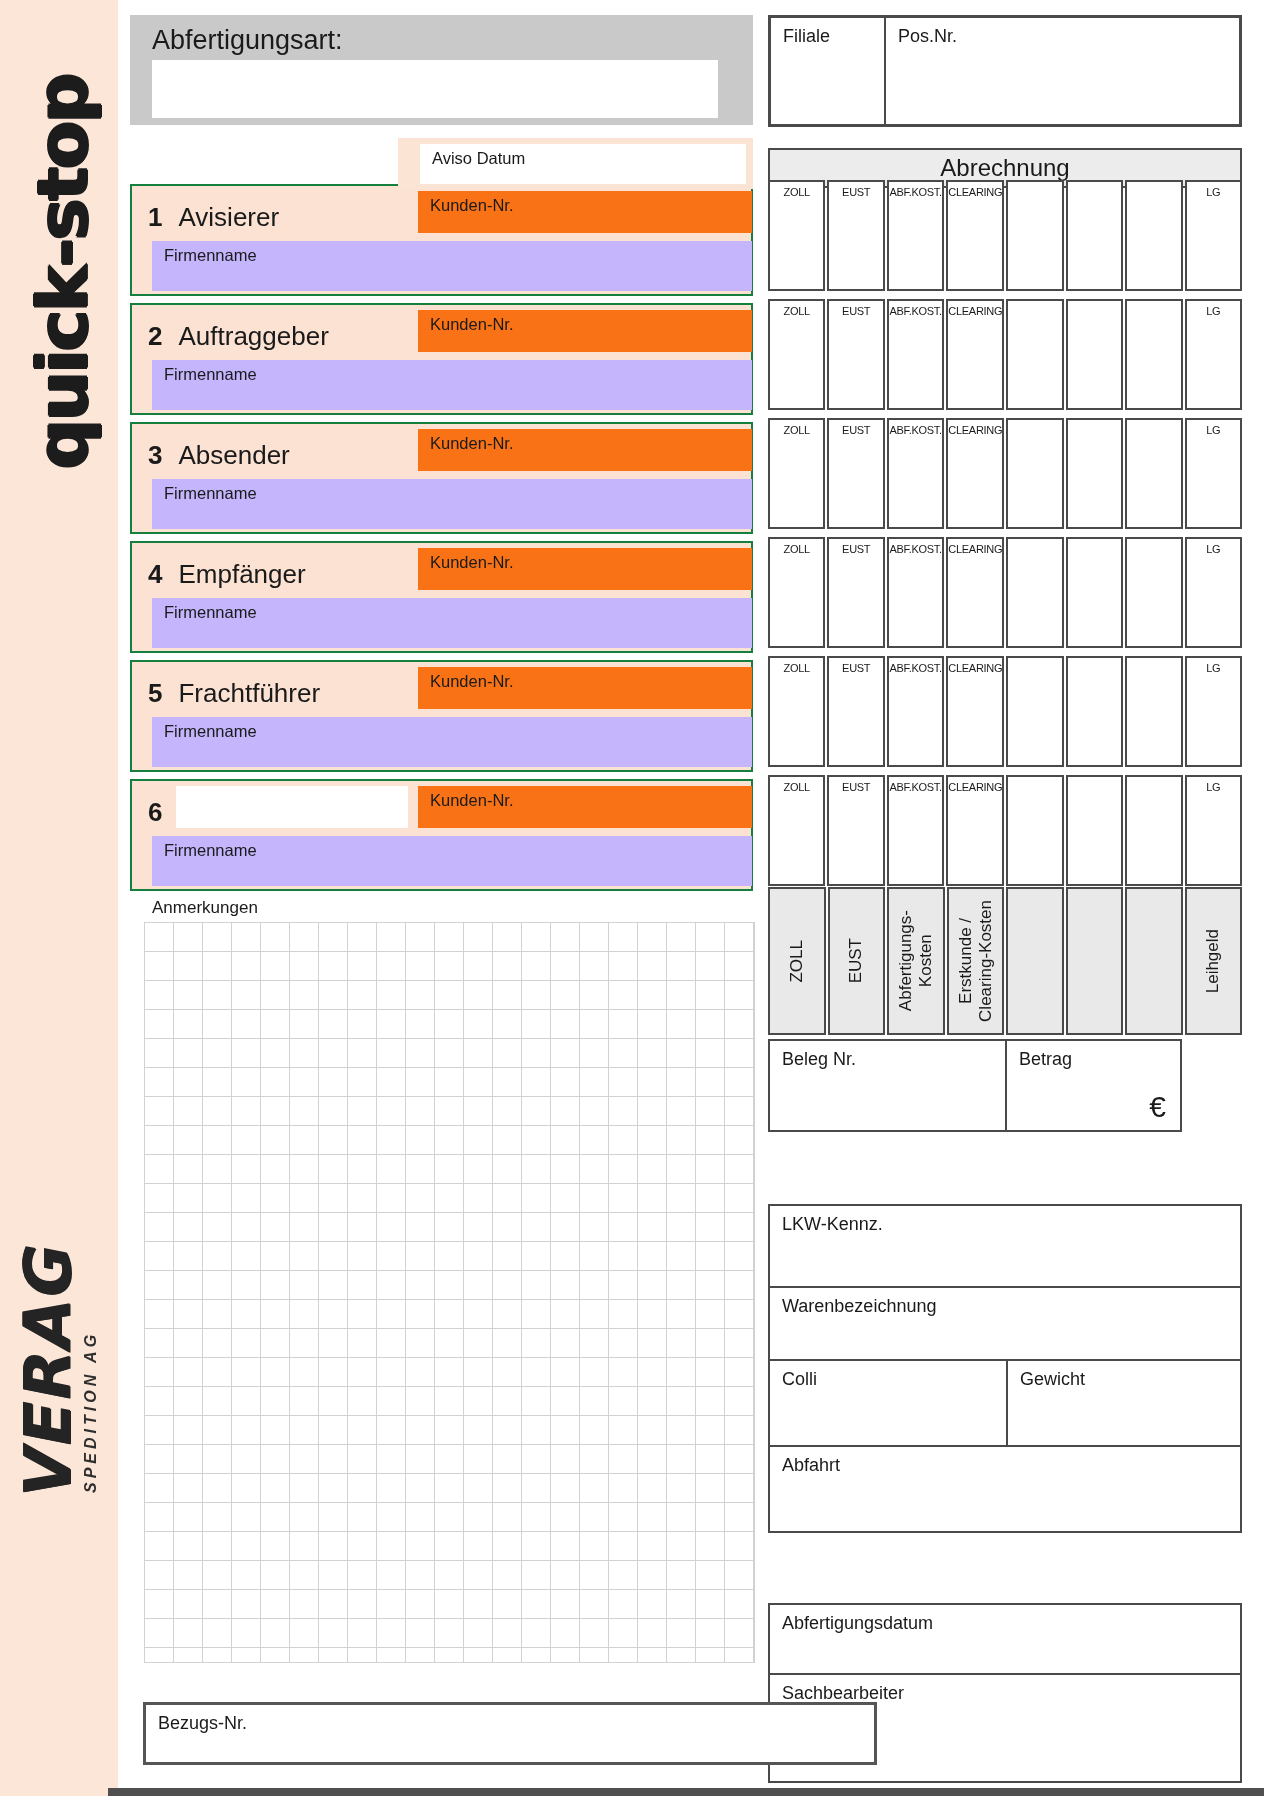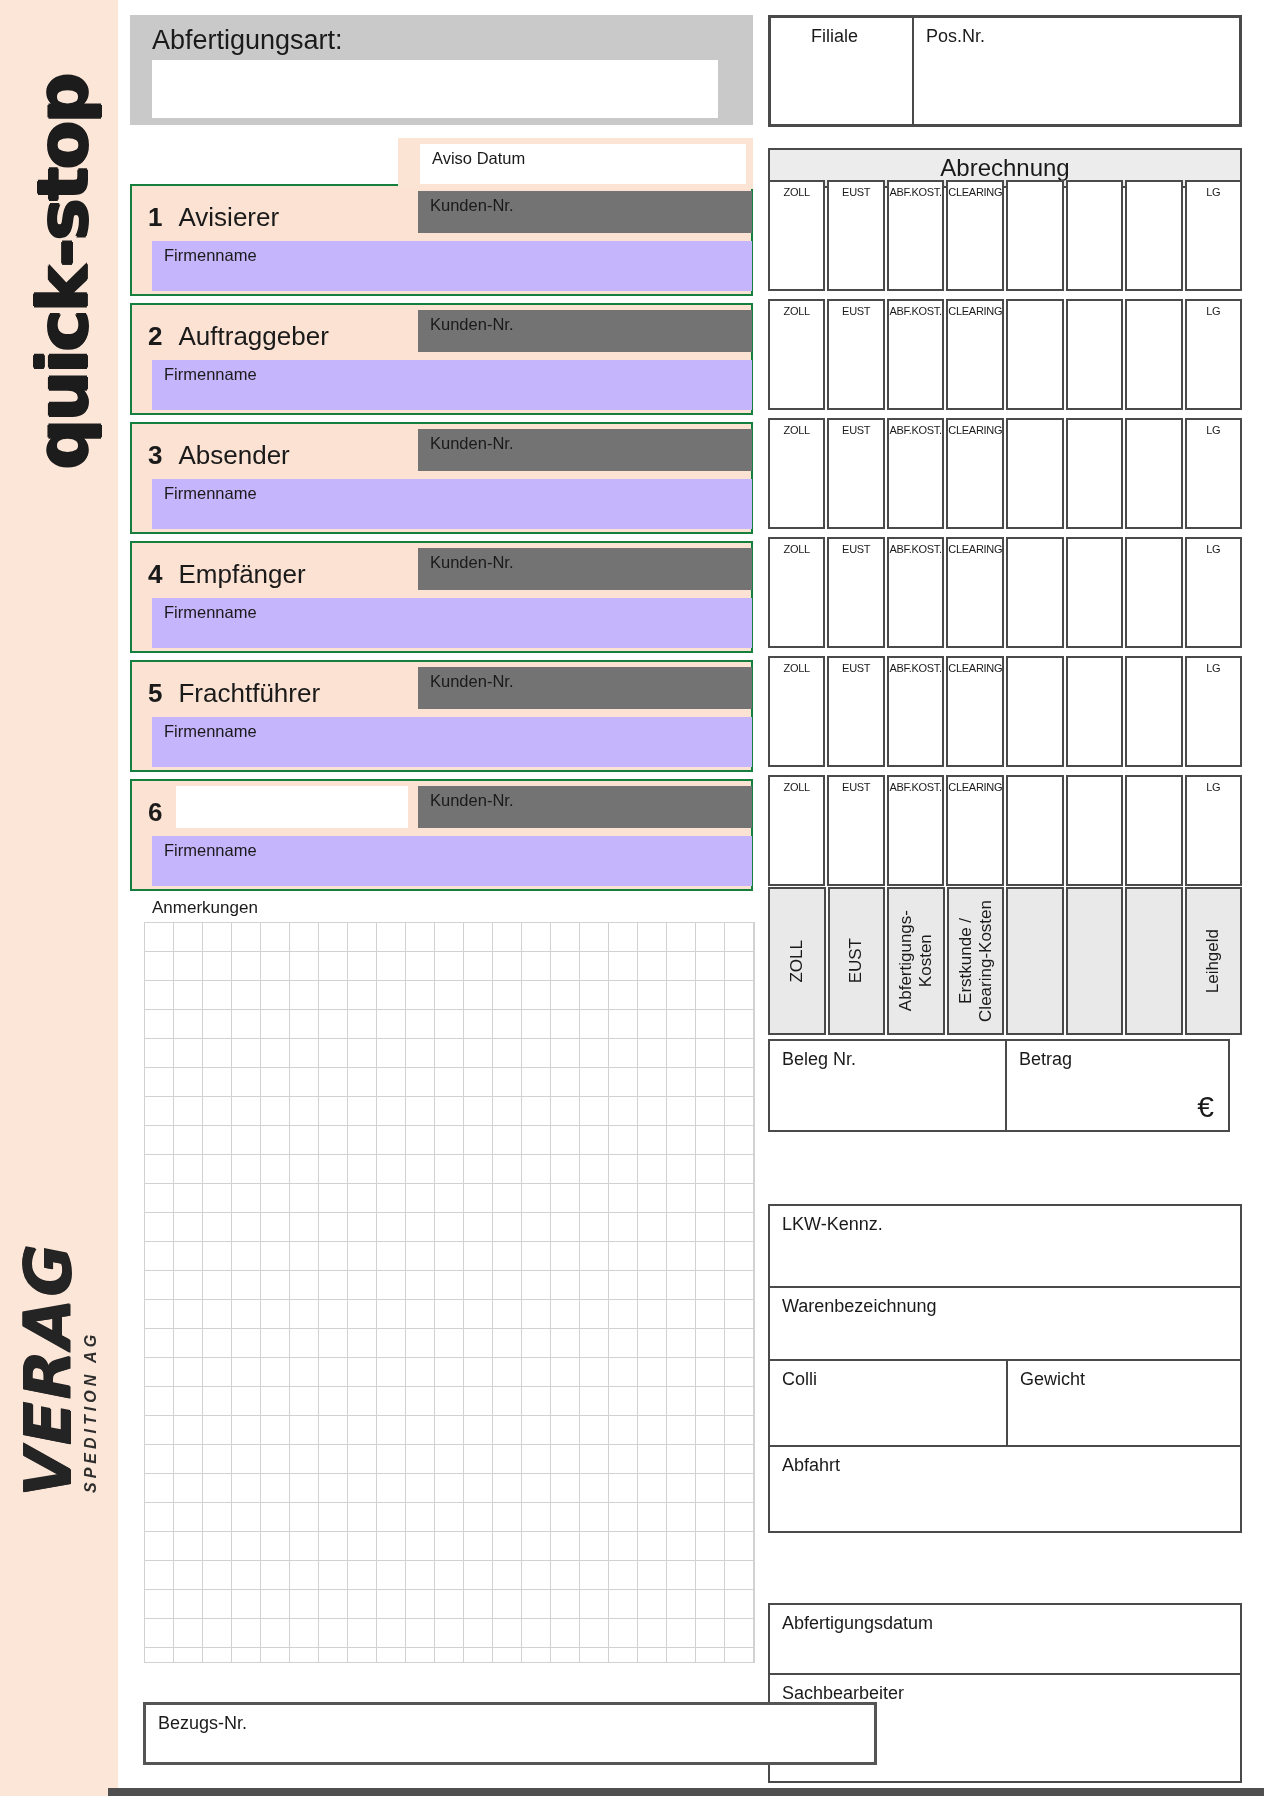--- a/index.html
+++ b/index.html
@@ -20,56 +20,56 @@
             color:#242424;line-height:1;font-family:"DejaVu Sans", sans-serif;
             text-shadow:1px 0 0 #242424,0 1px 0 #242424;}
   #brand-rot .brand-sub{font-size:16px;font-weight:700;font-style:italic;letter-spacing:4px;
             color:#2e2e2e;margin-top:2px;padding-left:4px;}
 
   
   #abf-box{left:130px;top:15px;width:623px;height:110px;background:#c9c9c9;}
   #abf-box .lbl{font-size:27px;padding:10px 0 0 22px;}
   #abf-input{left:22px;top:45px;width:566px;height:58px;background:#fff;}
   #filiale-box{left:768px;top:15px;width:474px;height:112px;border:3px solid #4a4a4a;
-            background:#fff;display:flex;box-sizing:border-box;padding-left:28px;}
+            background:#fff;display:flex;box-sizing:border-box;}
   #filiale-box .c1{width:113px;border-right:2.5px solid #4a4a4a;}
   #filiale-box .c2{flex:1;}
   .boxlbl{font-size:18px;padding:8px 0 0 12px;}
 
   
   #aviso{left:398px;top:138px;width:355px;height:51px;background:#fce4d4;z-index:5;}
   #aviso .field{position:absolute;left:22px;top:6px;width:326px;height:40px;background:#fff;}
   .smlbl{font-size:16.5px;padding:5px 0 0 12px;}
 
   
   .section{left:130px;width:623px;height:112px;background:#fbe2d2;
            border:2px solid #15803d;box-sizing:border-box;}
   .sec-head{position:absolute;left:16px;top:16px;font-size:26px;}
   .sec-num{font-weight:700;}
   .sec-label{margin-left:16px;}
-  .sec-kunden{position:absolute;left:286px;top:5px;width:334px;height:42px;background:#737373;}
+  .sec-kunden{position:absolute;left:286px;top:5px;width:334px;height:42px;background:#f97316;}
   .sec-blank{position:absolute;left:44px;top:5px;width:232px;height:42px;background:#fff;}
   .sec-firma{position:absolute;left:20px;top:55px;width:600px;height:50px;background:#c4b5fd;}
 
   
   #abr-head{left:768px;top:148px;width:474px;height:40px;background:#ececec;
             border:2.5px solid #4a4a4a;box-sizing:border-box;
             display:flex;align-items:center;justify-content:center;font-size:24px;}
   .abr-row{left:768px;width:474px;height:111px;display:flex;gap:2px;}
   .abr-cell{flex:1;border:2px solid #4a4a4a;background:#fff;box-sizing:border-box;}
   .cell-lbl{display:block;text-align:center;font-size:11px;letter-spacing:-0.3px;padding-top:4px;
             white-space:nowrap;overflow:hidden;}
   .abr-foot{left:768px;top:887px;width:474px;height:148px;display:flex;gap:2px;}
   .foot-cell{flex:1;border:2px solid #4a4a4a;background:#e9e9e9;box-sizing:border-box;
             display:flex;align-items:center;justify-content:center;}
   .foot-cell span{writing-mode:vertical-rl;transform:rotate(180deg);font-size:17px;
             line-height:1.15;white-space:pre-line;text-align:center;}
 
   
-  #beleg-row{left:768px;top:1039px;width:462px;height:93px;display:flex;}
+  #beleg-row{left:768px;top:1039px;width:414px;height:93px;display:flex;}
   #beleg-cell{width:238px;border:2.5px solid #4a4a4a;border-right:1.5px solid #4a4a4a;background:#fff;box-sizing:border-box;}
   #betrag-cell{flex:1;border:2.5px solid #4a4a4a;border-left:1.5px solid #4a4a4a;background:#fff;box-sizing:border-box;position:relative;}
   #euro{position:absolute;right:14px;bottom:6px;font-size:30px;}
 
   
   .rbox{left:768px;width:474px;border:2.5px solid #4a4a4a;background:#fff;box-sizing:border-box;}
   .rsplit{display:flex;}
   .rsplit .h1{width:238px;border-right:2.5px solid #4a4a4a;box-sizing:border-box;}
   .rsplit .h2{flex:1;}
 

